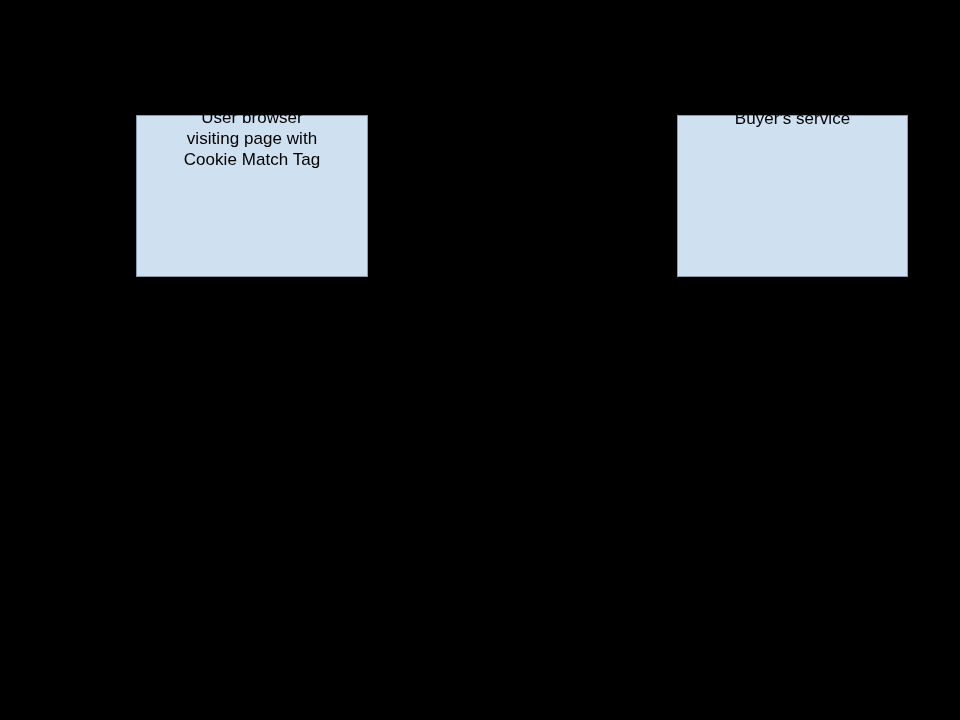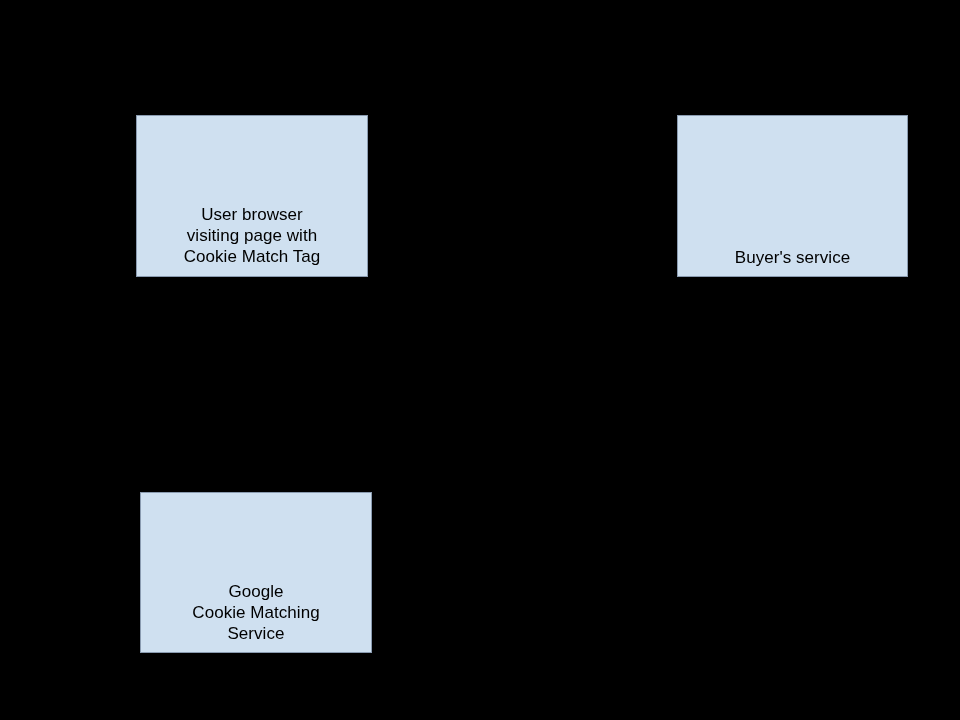--- a/index.html
+++ b/index.html
@@ -19,21 +19,21 @@
     width: 960px;
     height: 720px;
     background: #000000;
   }
   .node-box {
     position: absolute;
     box-sizing: border-box;
     background: #cfe0f0;
     border: 1px solid #8a9bb0;
     display: flex;
-    align-items: flex-end;
+    align-items: flex-start;
     justify-content: center;
   }
   .node-label {
     color: #000000;
     font-family: "Liberation Sans", sans-serif;
     font-size: 17px;
     line-height: 21px;
     text-align: center;
     white-space: pre-line;
     letter-spacing: 0.05px;
@@ -84,19 +84,14 @@
   <div class="node-box" id="node-user-browser">
     <span class="node-label">User browser
 visiting page with
 Cookie Match Tag</span>
   </div>
 
   <div class="node-box" id="node-buyers-service">
     <span class="node-label">Buyer's service</span>
   </div>
 
-  <div class="node-box" id="node-google-cookie-matching">
-    <span class="node-label">Google
-Cookie Matching
-Service</span>
-  </div>
 
 </div>
 
 </body></html>

